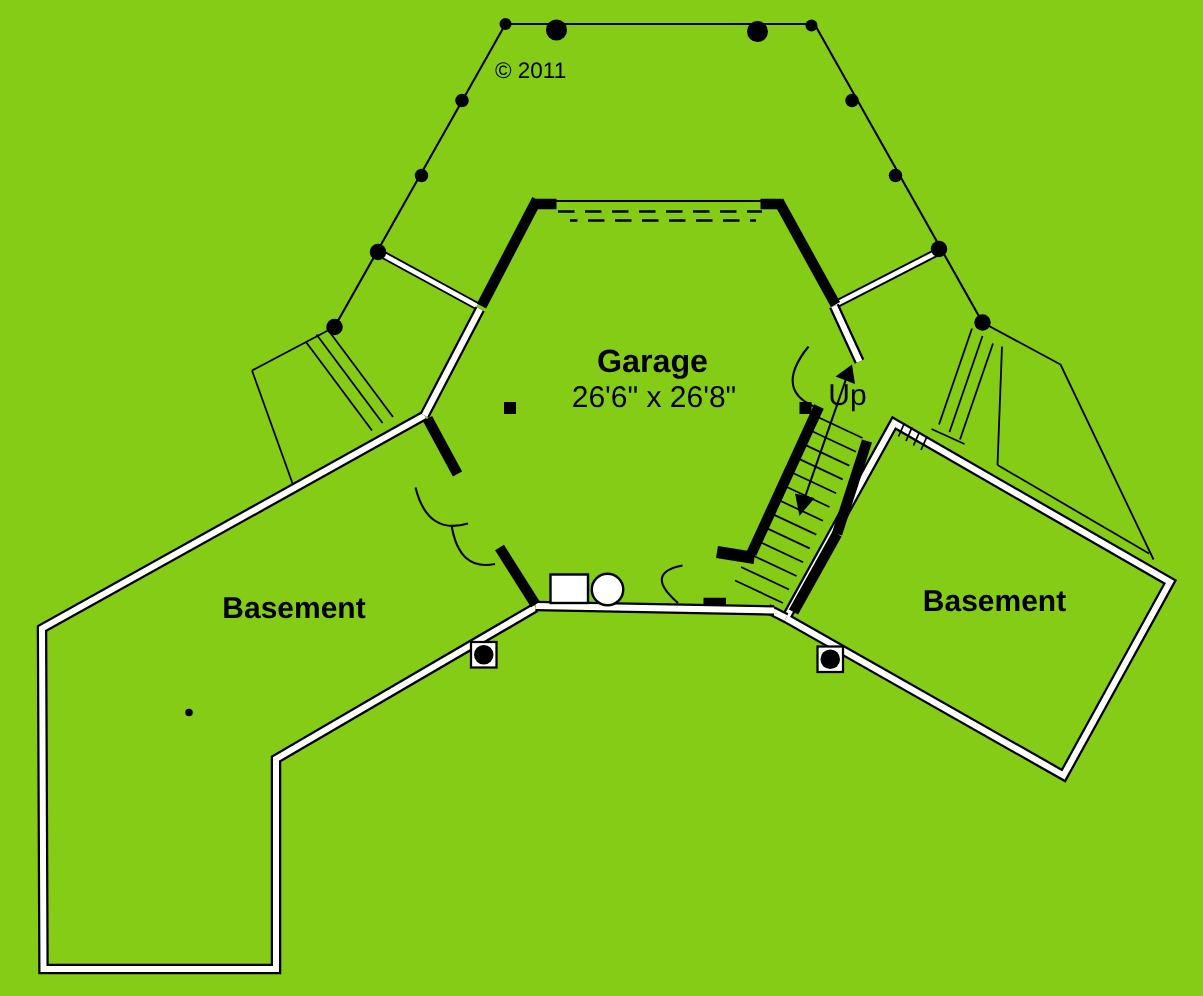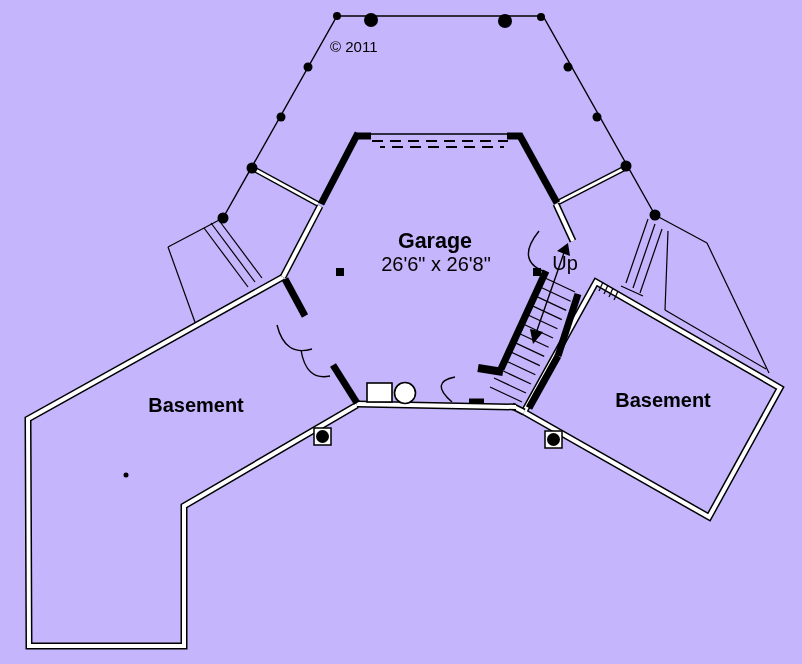--- a/index.html
+++ b/index.html
@@ -1,16 +1,16 @@
 <!DOCTYPE html>
 <html><head>
 <meta charset="utf-8">
 <style>
   html,body{margin:0;padding:0;background:#fff;}
-  .page{position:relative;width:802px;height:664px;background:#c4b5fd;overflow:hidden;
+  .page{position:relative;width:802px;height:664px;background:#84cc16;overflow:hidden;
         font-family:"Liberation Sans",sans-serif;}
   svg{display:block}
   
   .thin{stroke:#000;stroke-width:1.4;fill:none;stroke-linecap:butt;stroke-linejoin:miter}
   .hair{stroke:#000;stroke-width:1.2;fill:none}
   .thick{stroke:#000;stroke-width:7;fill:none;stroke-linecap:butt}
   .thick8{stroke:#000;stroke-width:8;fill:none;stroke-linecap:butt}
   .dblb{stroke:#000;stroke-width:7;fill:none;stroke-linejoin:miter}
   .dblw{stroke:#fff;stroke-width:4;fill:none;stroke-linejoin:miter}
   .railb{stroke:#000;stroke-width:5.5;fill:none}

